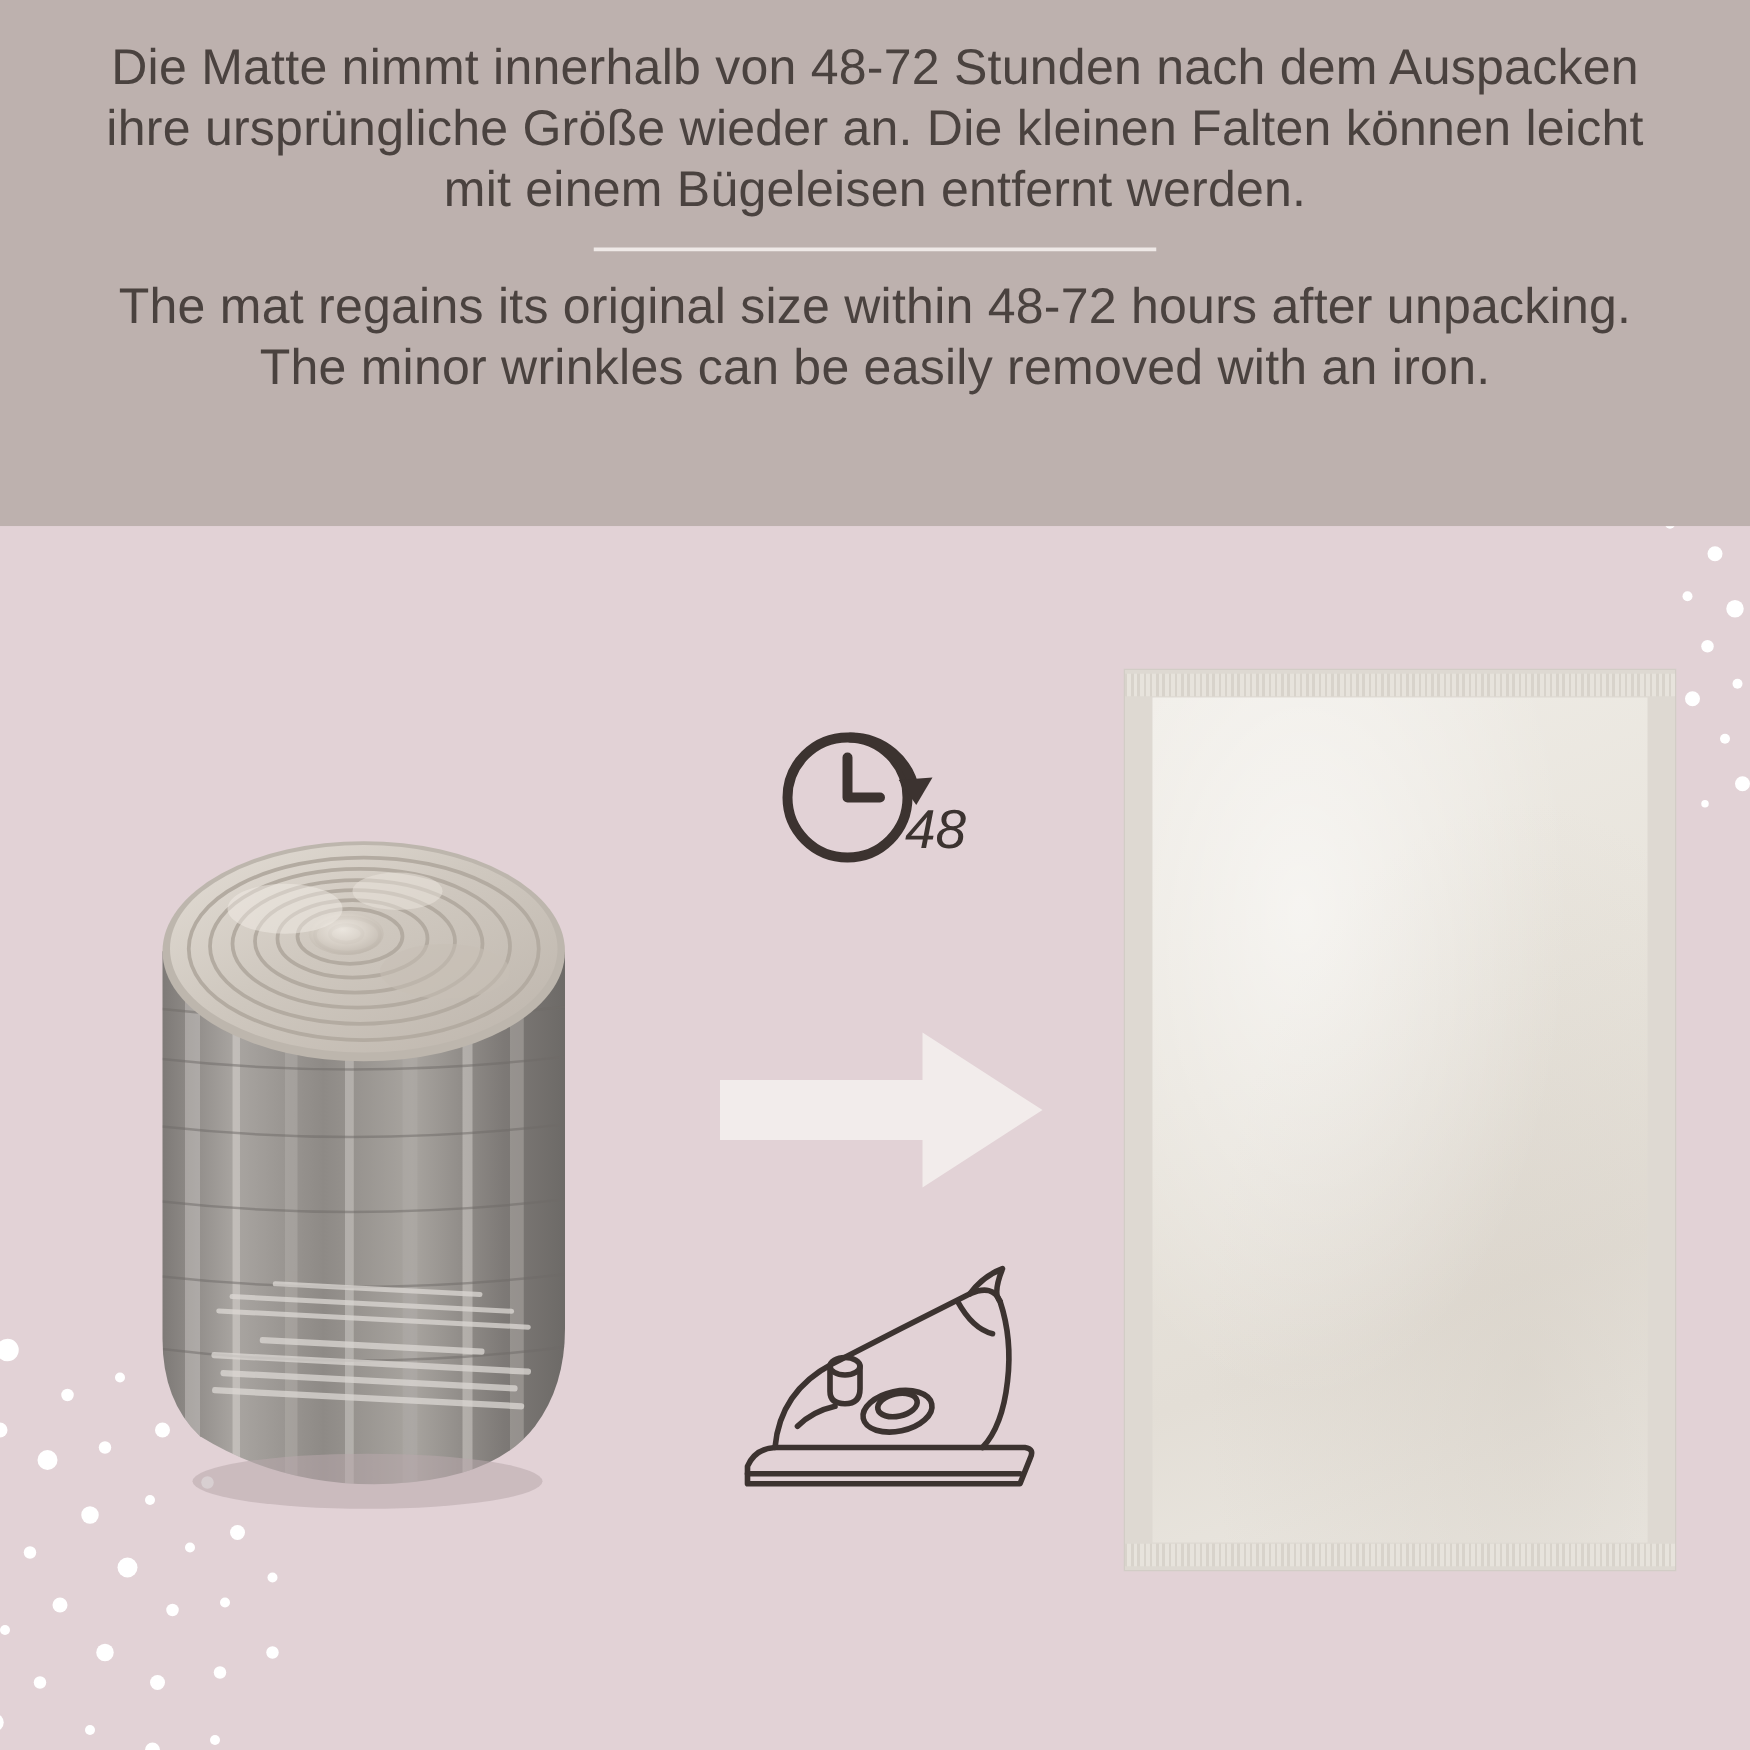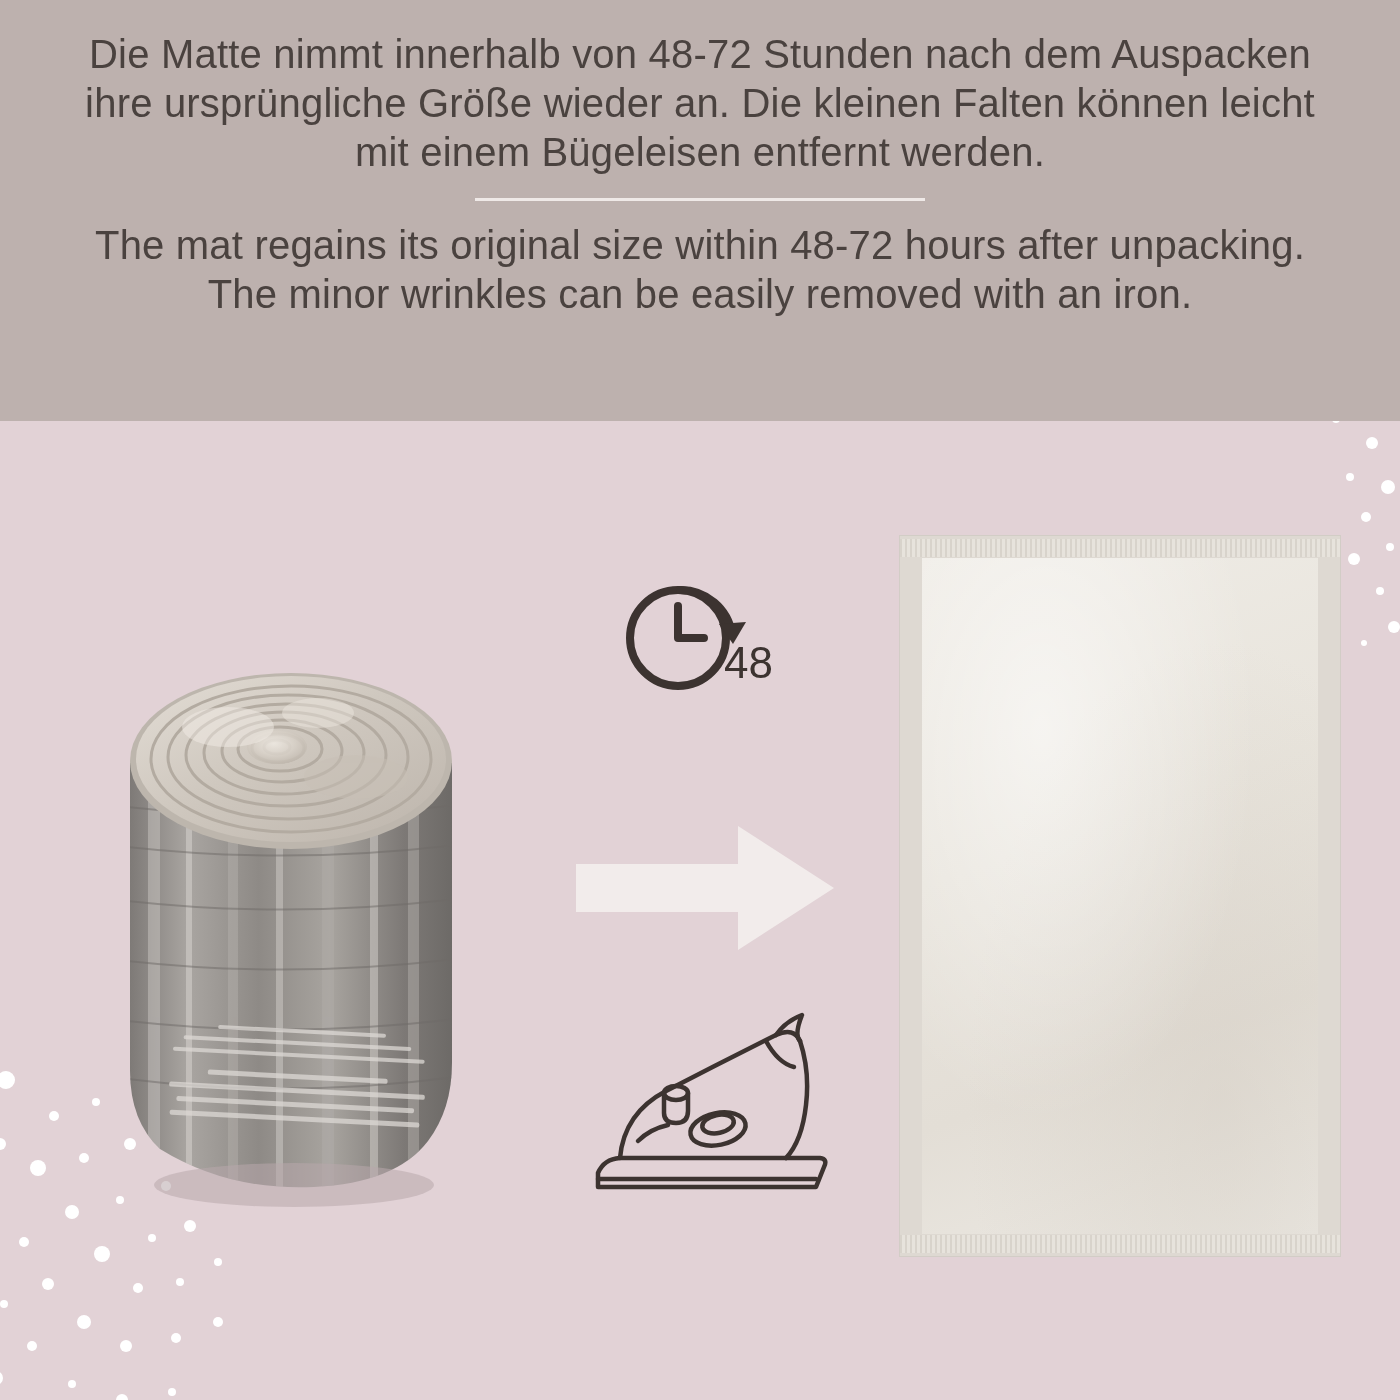--- a/index.html
+++ b/index.html
@@ -56,20 +56,21 @@
 
   
   .stage {
     position: absolute;
     left: 0;
     top: 421px;
     width: 1400px;
     height: 979px;
     background: #e2d2d6;
     overflow: hidden;
+    font-style: italic;
   }
 
   
   .dots {
     position: absolute;
     pointer-events: none;
   }
   .dots-tr { right: 0; top: -130px; width: 260px; height: 420px; }
   .dots-bl { left: -20px; bottom: -20px; width: 380px; height: 380px; }
 

